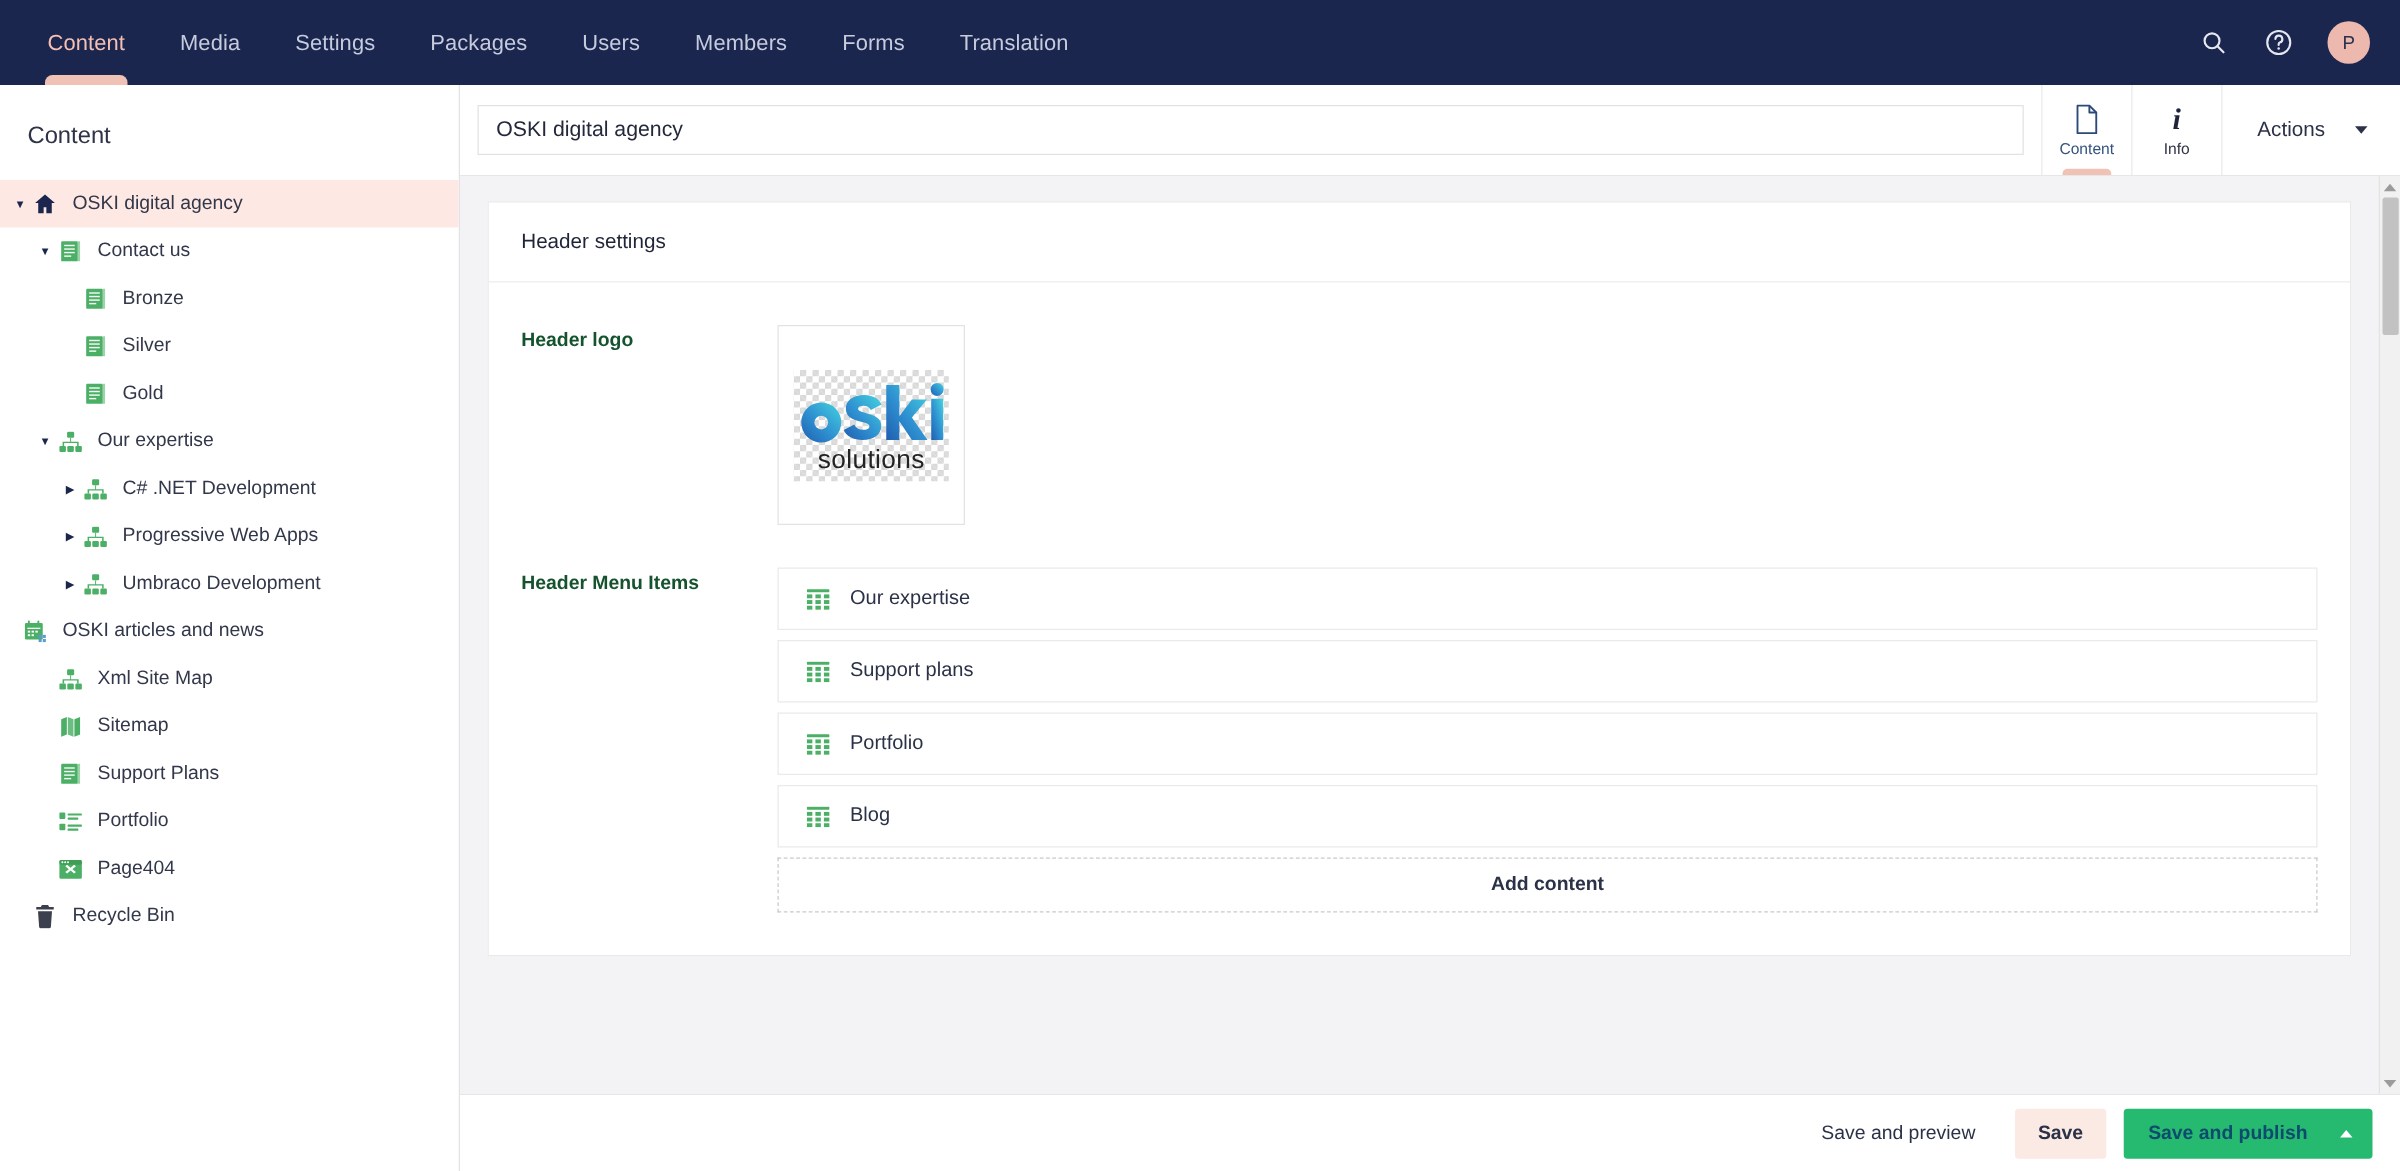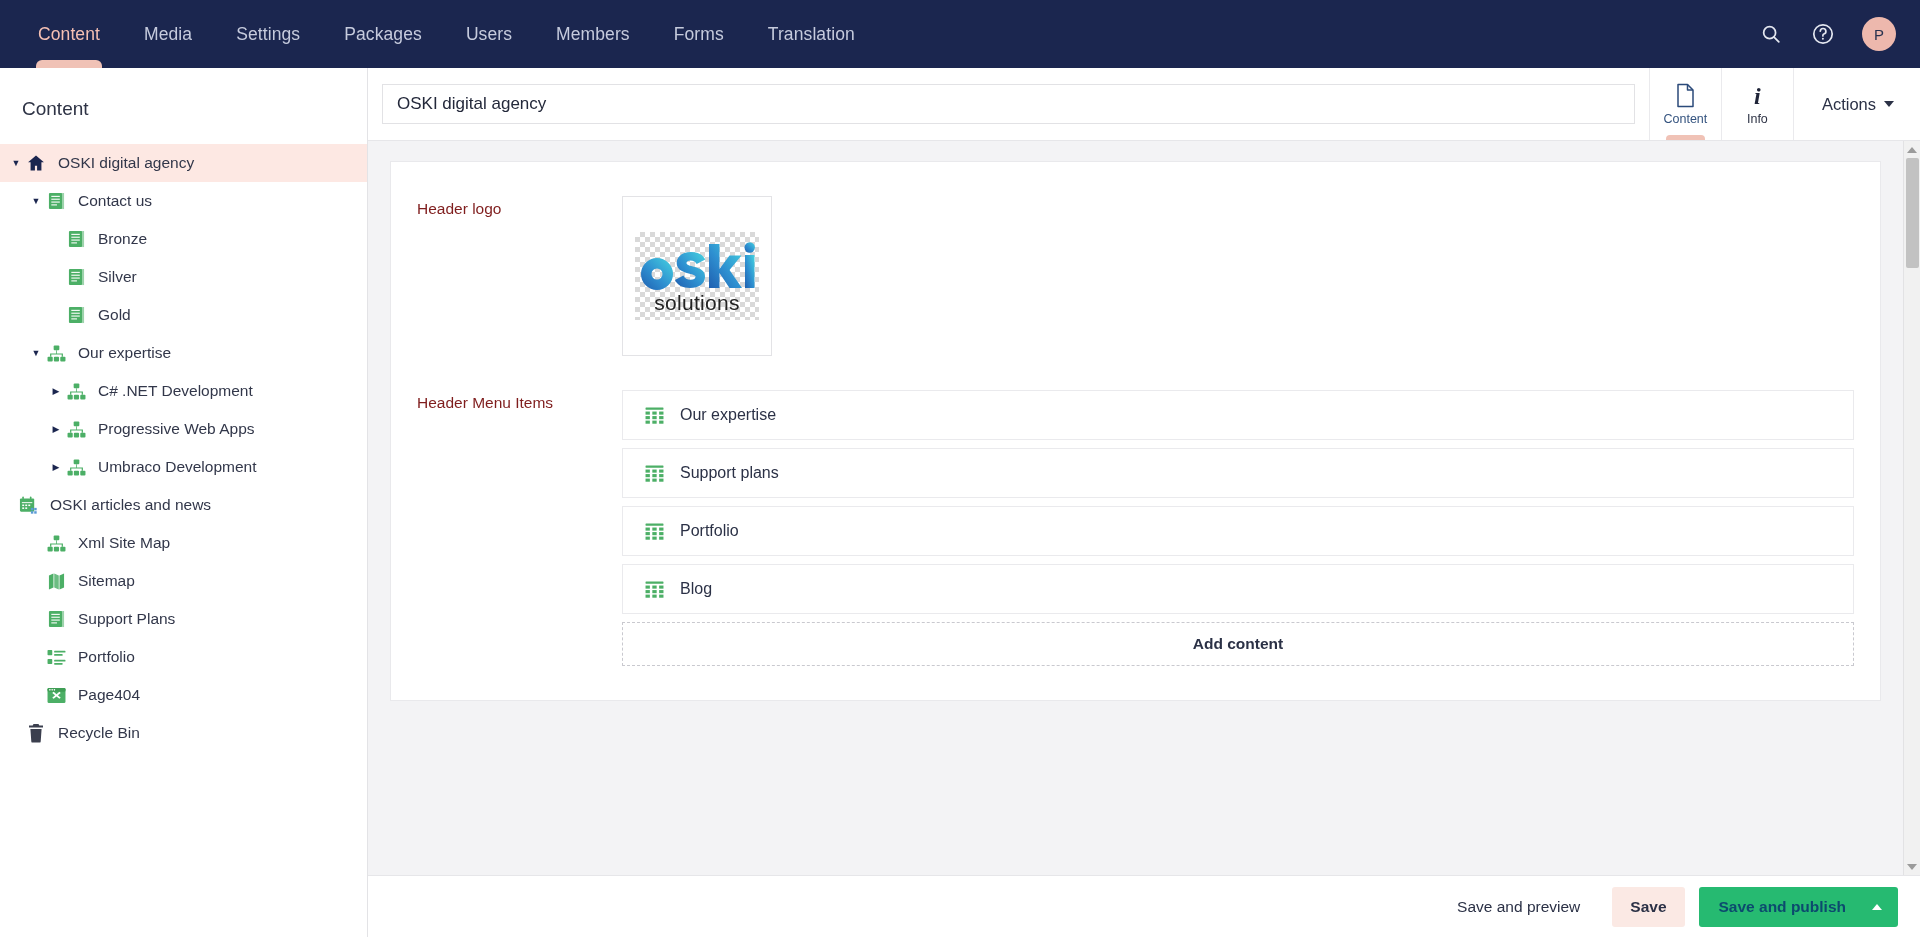--- a/index.html
+++ b/index.html
@@ -139,21 +139,21 @@
   .header-tab.active::after {
     content: "";
     position: absolute;
     left: 16px; right: 16px; bottom: 0;
     height: 5px; border-radius: 4px 4px 0 0;
     background: #f0c2b6;
   }
   .header-tab .tab-ico { height: 26px; display: flex; align-items: flex-end; }
   .header-tab .tab-label { font-size: 12.5px; }
   .actions-btn {
-    display: flex; align-items: center; gap: 8px;
+    display: flex; align-items: center; gap: 24px;
     padding: 0 26px 0 28px;
     font-size: 16.5px;
     color: #2b3146;
     cursor: pointer;
     border-left: 1px solid #eaeaed;
   }
   .caret-down { width: 0; height: 0; border-left: 5px solid transparent; border-right: 5px solid transparent; border-top: 6px solid #2b3146; }
 
   
   .editor-body {
@@ -173,22 +173,22 @@
   }
   .panel-header {
     font-size: 16.5px;
     color: #1f2438;
     padding: 22px 26px;
     border-bottom: 1px solid #ededf0;
   }
   .prop-row { display: flex; padding: 34px 26px 0 26px; }
   .prop-label {
     width: 205px; flex-shrink: 0;
-    font-size: 15.5px; font-weight: normal;
-    color: #7f1d1d;
+    font-size: 15.5px; font-weight: bold;
+    color: #14532d;
     padding-top: 4px;
   }
   .prop-control { flex: 1; min-width: 0; }
 
   
   .logo-box {
     width: 150px; height: 160px;
     border: 1px solid #e3e3e6;
     background: #fff;
     display: flex; align-items: center; justify-content: center;
@@ -621,20 +621,21 @@
       </div>
       <div class="actions-btn">
         <span>Actions</span>
         <span class="caret-down"></span>
       </div>
     </div>
 
     <div class="editor-body">
       <div class="editor-scroll">
         <div class="panel">
+          <div class="panel-header">Header settings</div>
 
           <div class="prop-row">
             <div class="prop-label">Header logo</div>
             <div class="prop-control">
               <div class="logo-box">
                 <div class="logo-inner checker">
                   <svg width="124" height="84" viewBox="0 0 124 84">
                     <defs>
                       <linearGradient id="oskiGrad" x1="0" y1="1" x2="1" y2="0">
                         <stop offset="0%" stop-color="#1f5fb0"></stop>

